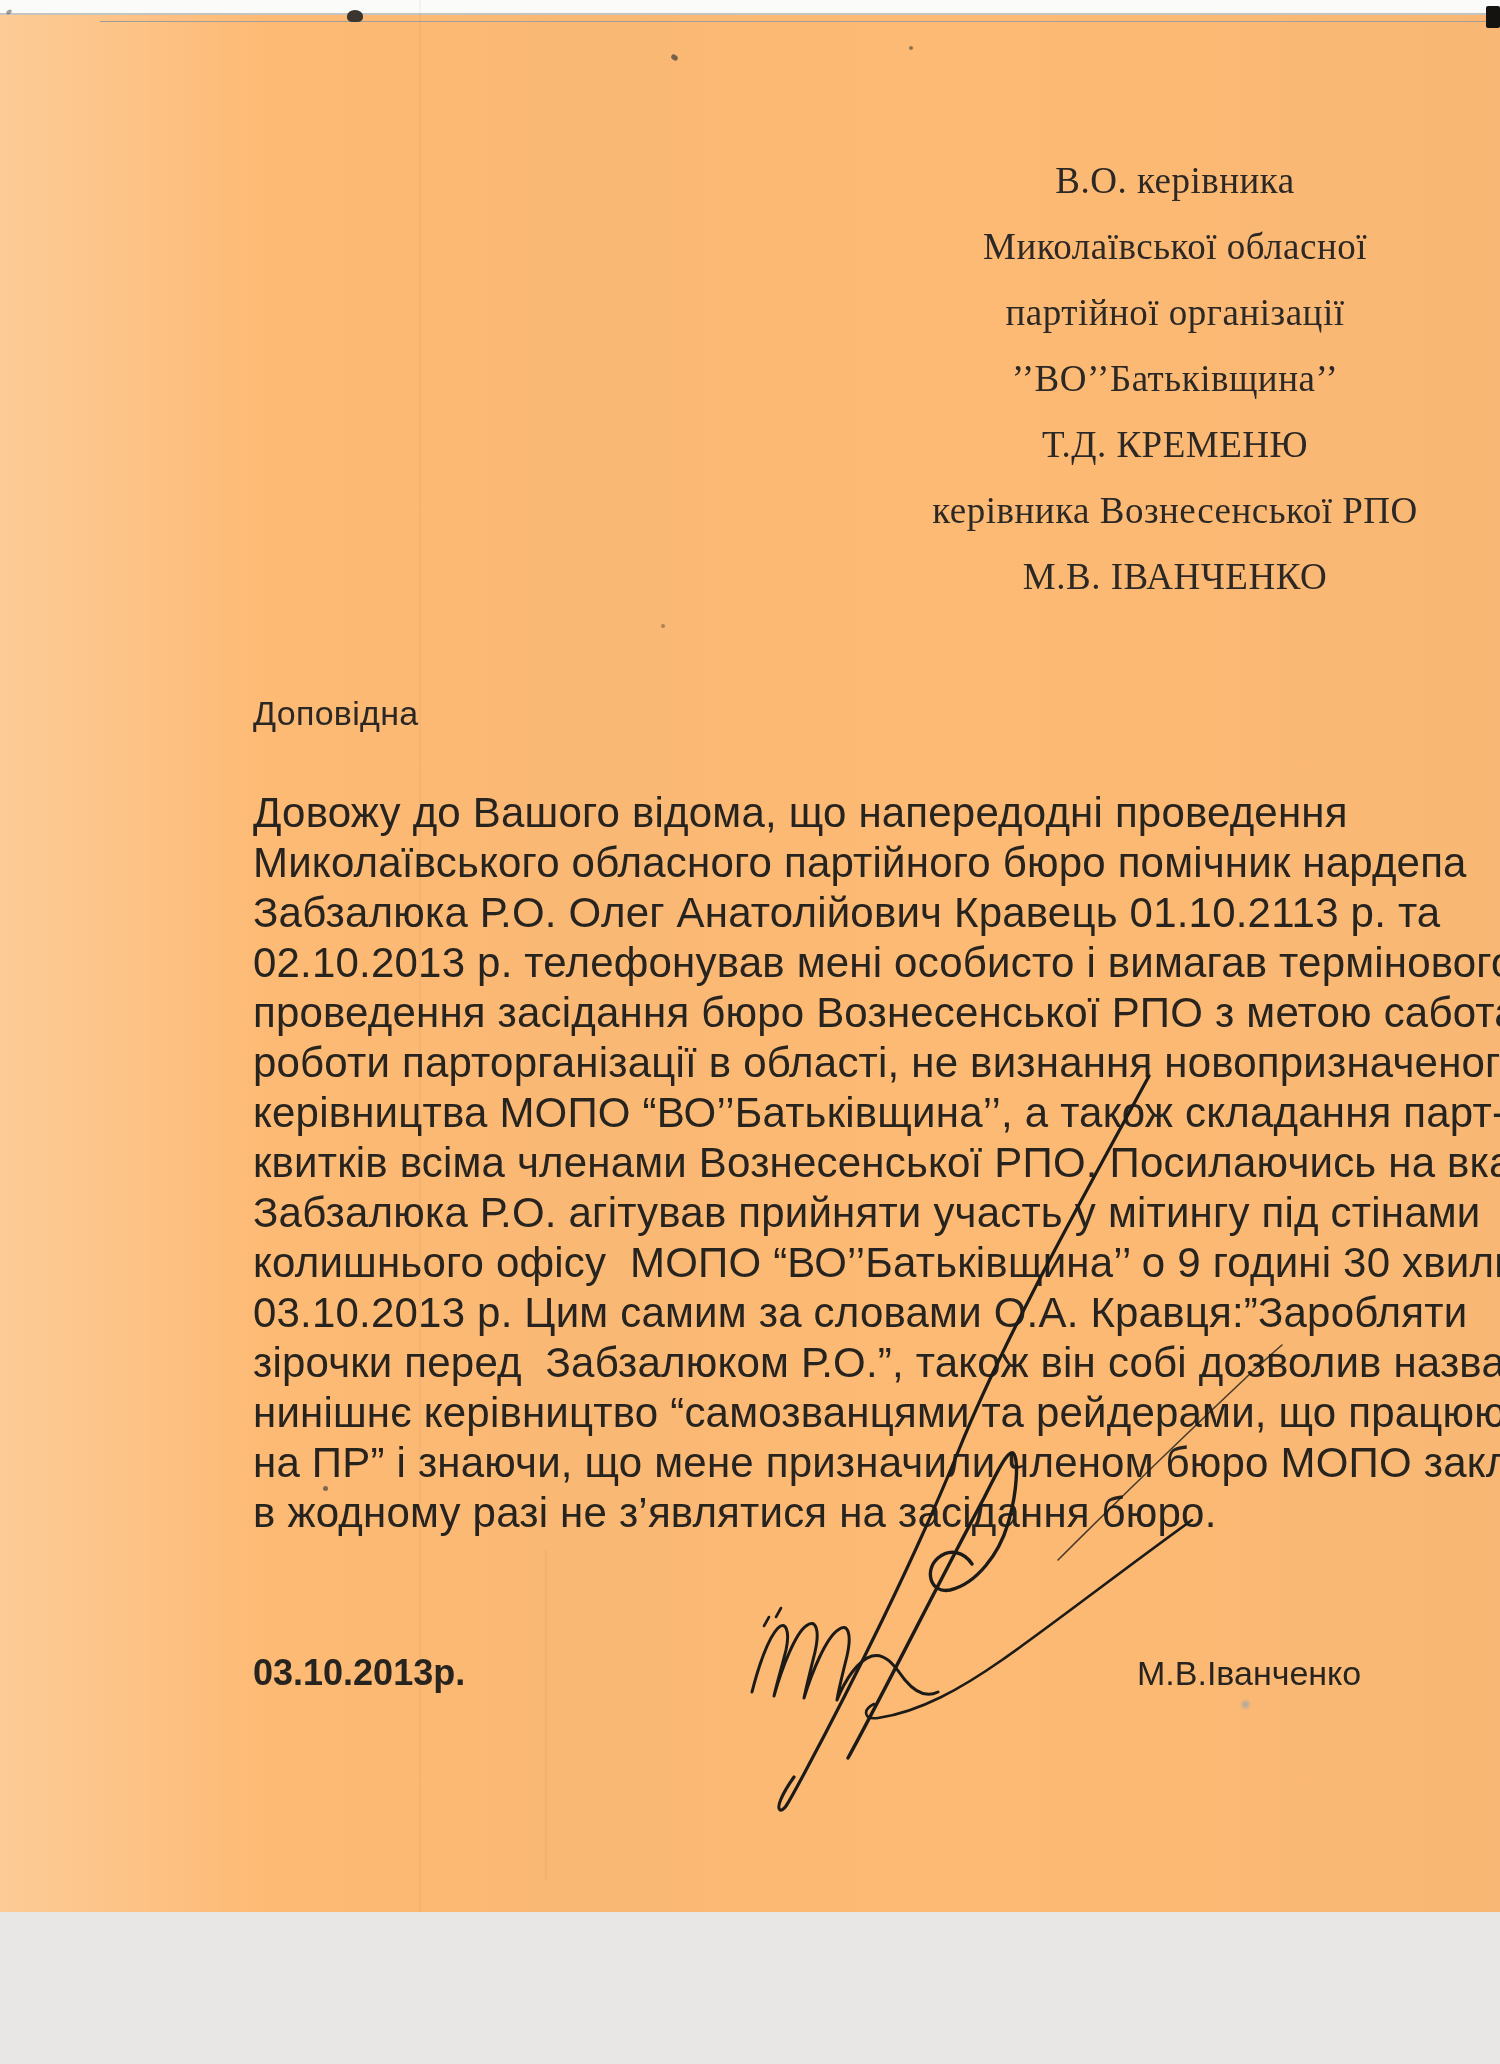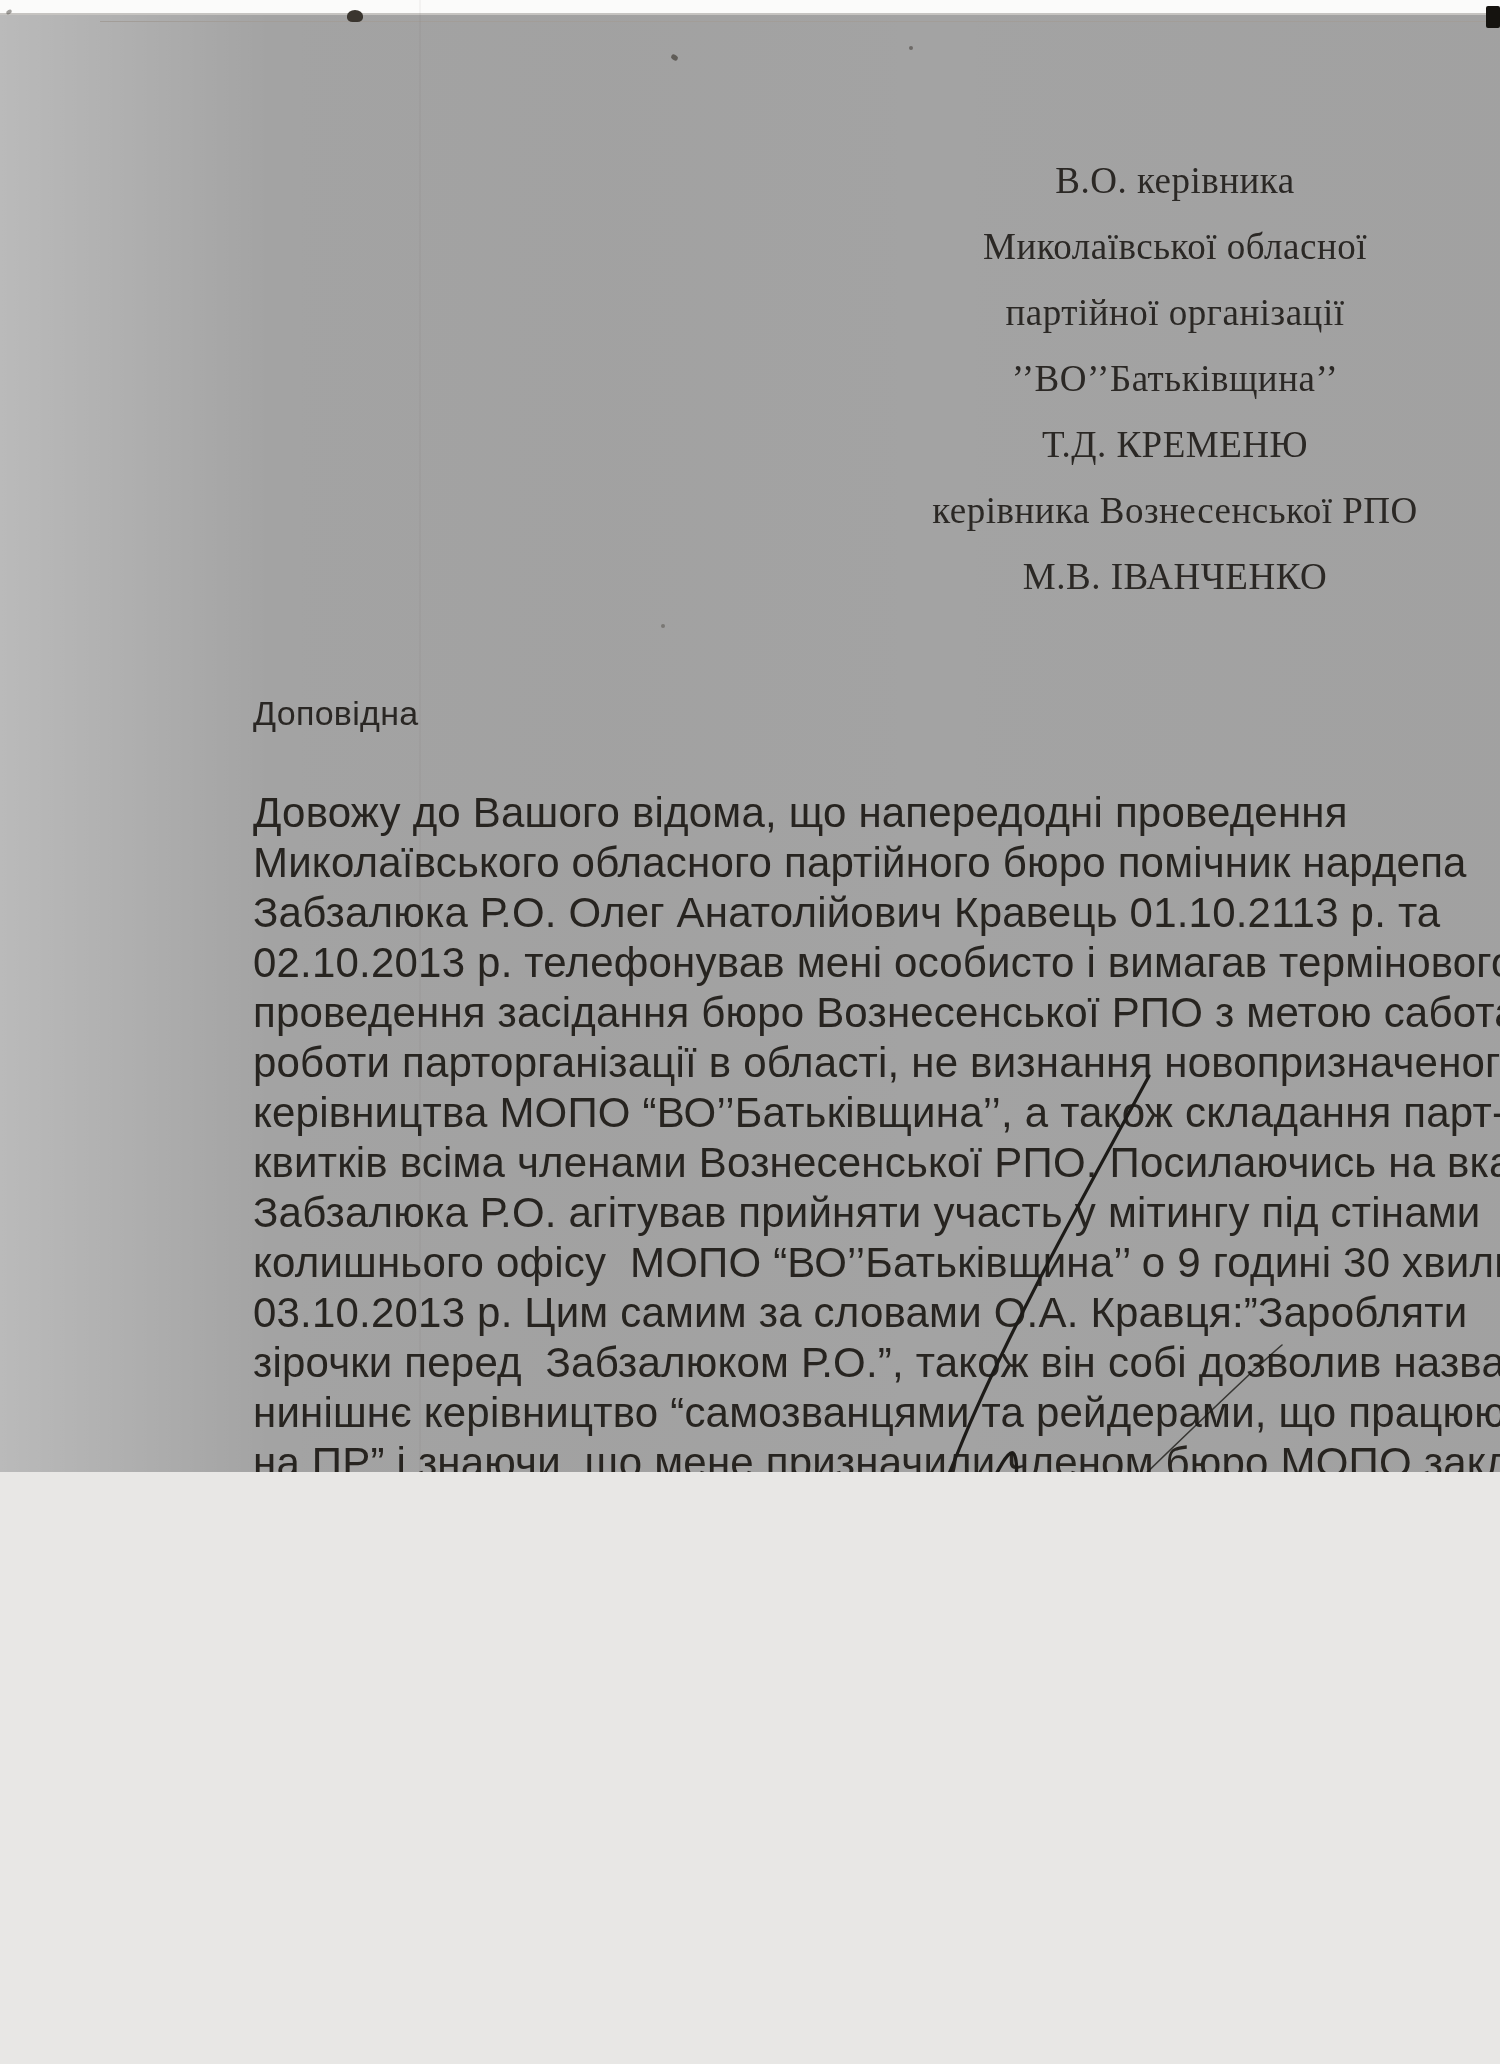--- a/index.html
+++ b/index.html
@@ -3,22 +3,22 @@
 <meta charset="utf-8">
 <style>
   html, body {
     margin: 0;
     padding: 0;
     background: #e8e7e5;
   }
   .page {
     position: relative;
     width: 1500px;
-    height: 1472px;
-    background: #a3a3a3;
+    height: 1912px;
+    background: #fdba74;
     overflow: hidden;
     font-family: "Liberation Sans", sans-serif;
     color: #262421;
   }
   
   .page::before {
     content: "";
     position: absolute;
     inset: 0;
     background: linear-gradient(90deg,

